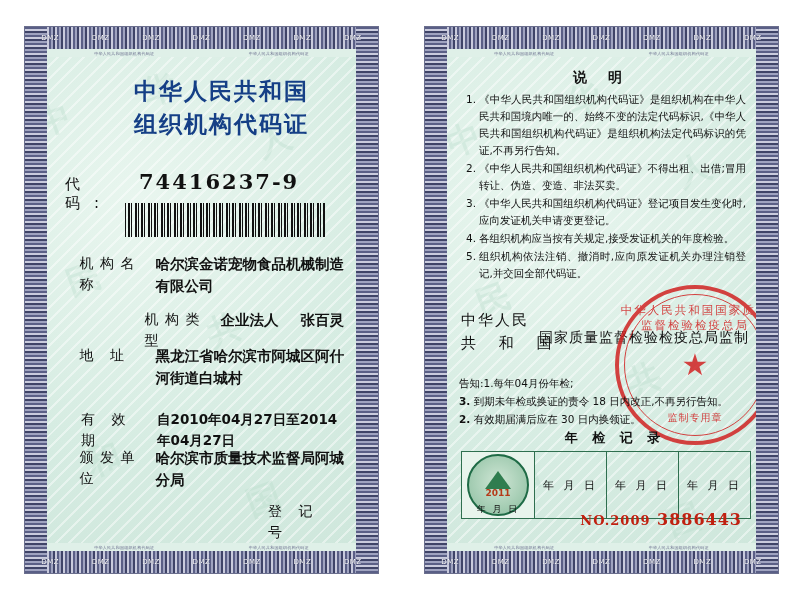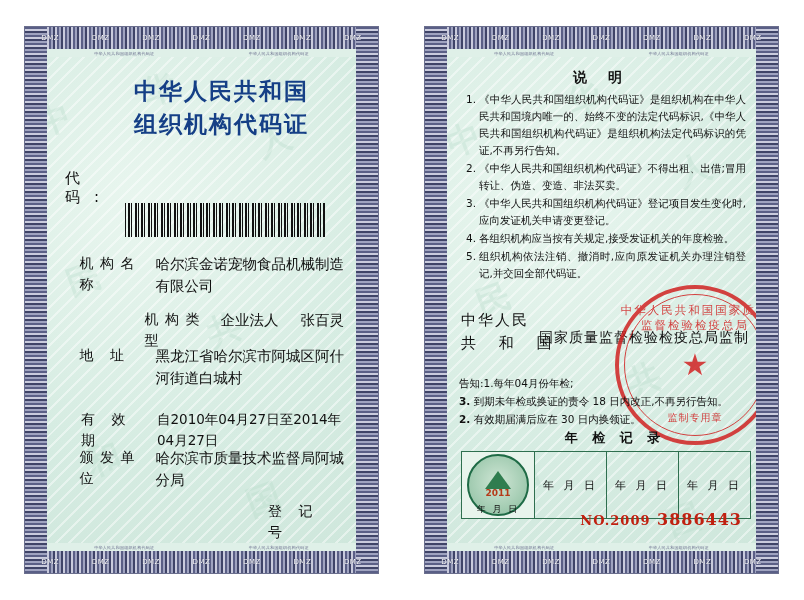--- a/index.html
+++ b/index.html
@@ -180,21 +180,21 @@
     font-size: 14px;
     color: #111;
     width: 76px;
     flex: none;
     line-height: 1.5;
     letter-spacing: 1px;
   }
   .f-label.sp4 { letter-spacing: 6px; }
   .f-value {
     font-size: 14.5px;
-    font-weight: normal;
+    font-weight: bold;
     color: #111;
     line-height: 1.55;
     font-family: "DejaVu Sans", "Liberation Sans", sans-serif;
   }
   .f-value.small { font-size: 13.5px; }
   .f-value .gap { display: inline-block; width: 22px; }
 
   
   .notes-title {
     position: absolute;
@@ -422,20 +422,21 @@
         <div class="wm-text" style="left:200px; top:420px;">国</div>
       </div>
 
       <div class="title-zone">
         <div class="title-line">中华人民共和国</div>
         <div class="title-line">组织机构代码证</div>
       </div>
 
       <div class="code-row">
         <span class="code-label">代    码:</span>
+        <span class="code-value">74416237-9</span>
       </div>
 
       <div class="barcode"></div>
 
       <div class="field" style="top:196px;">
         <span class="f-label">机 构 名 称</span>
         <span class="f-value">
           <span>哈尔滨金诺宠物食品机械制造</span><br>
           <span>有限公司</span>
         </span>

